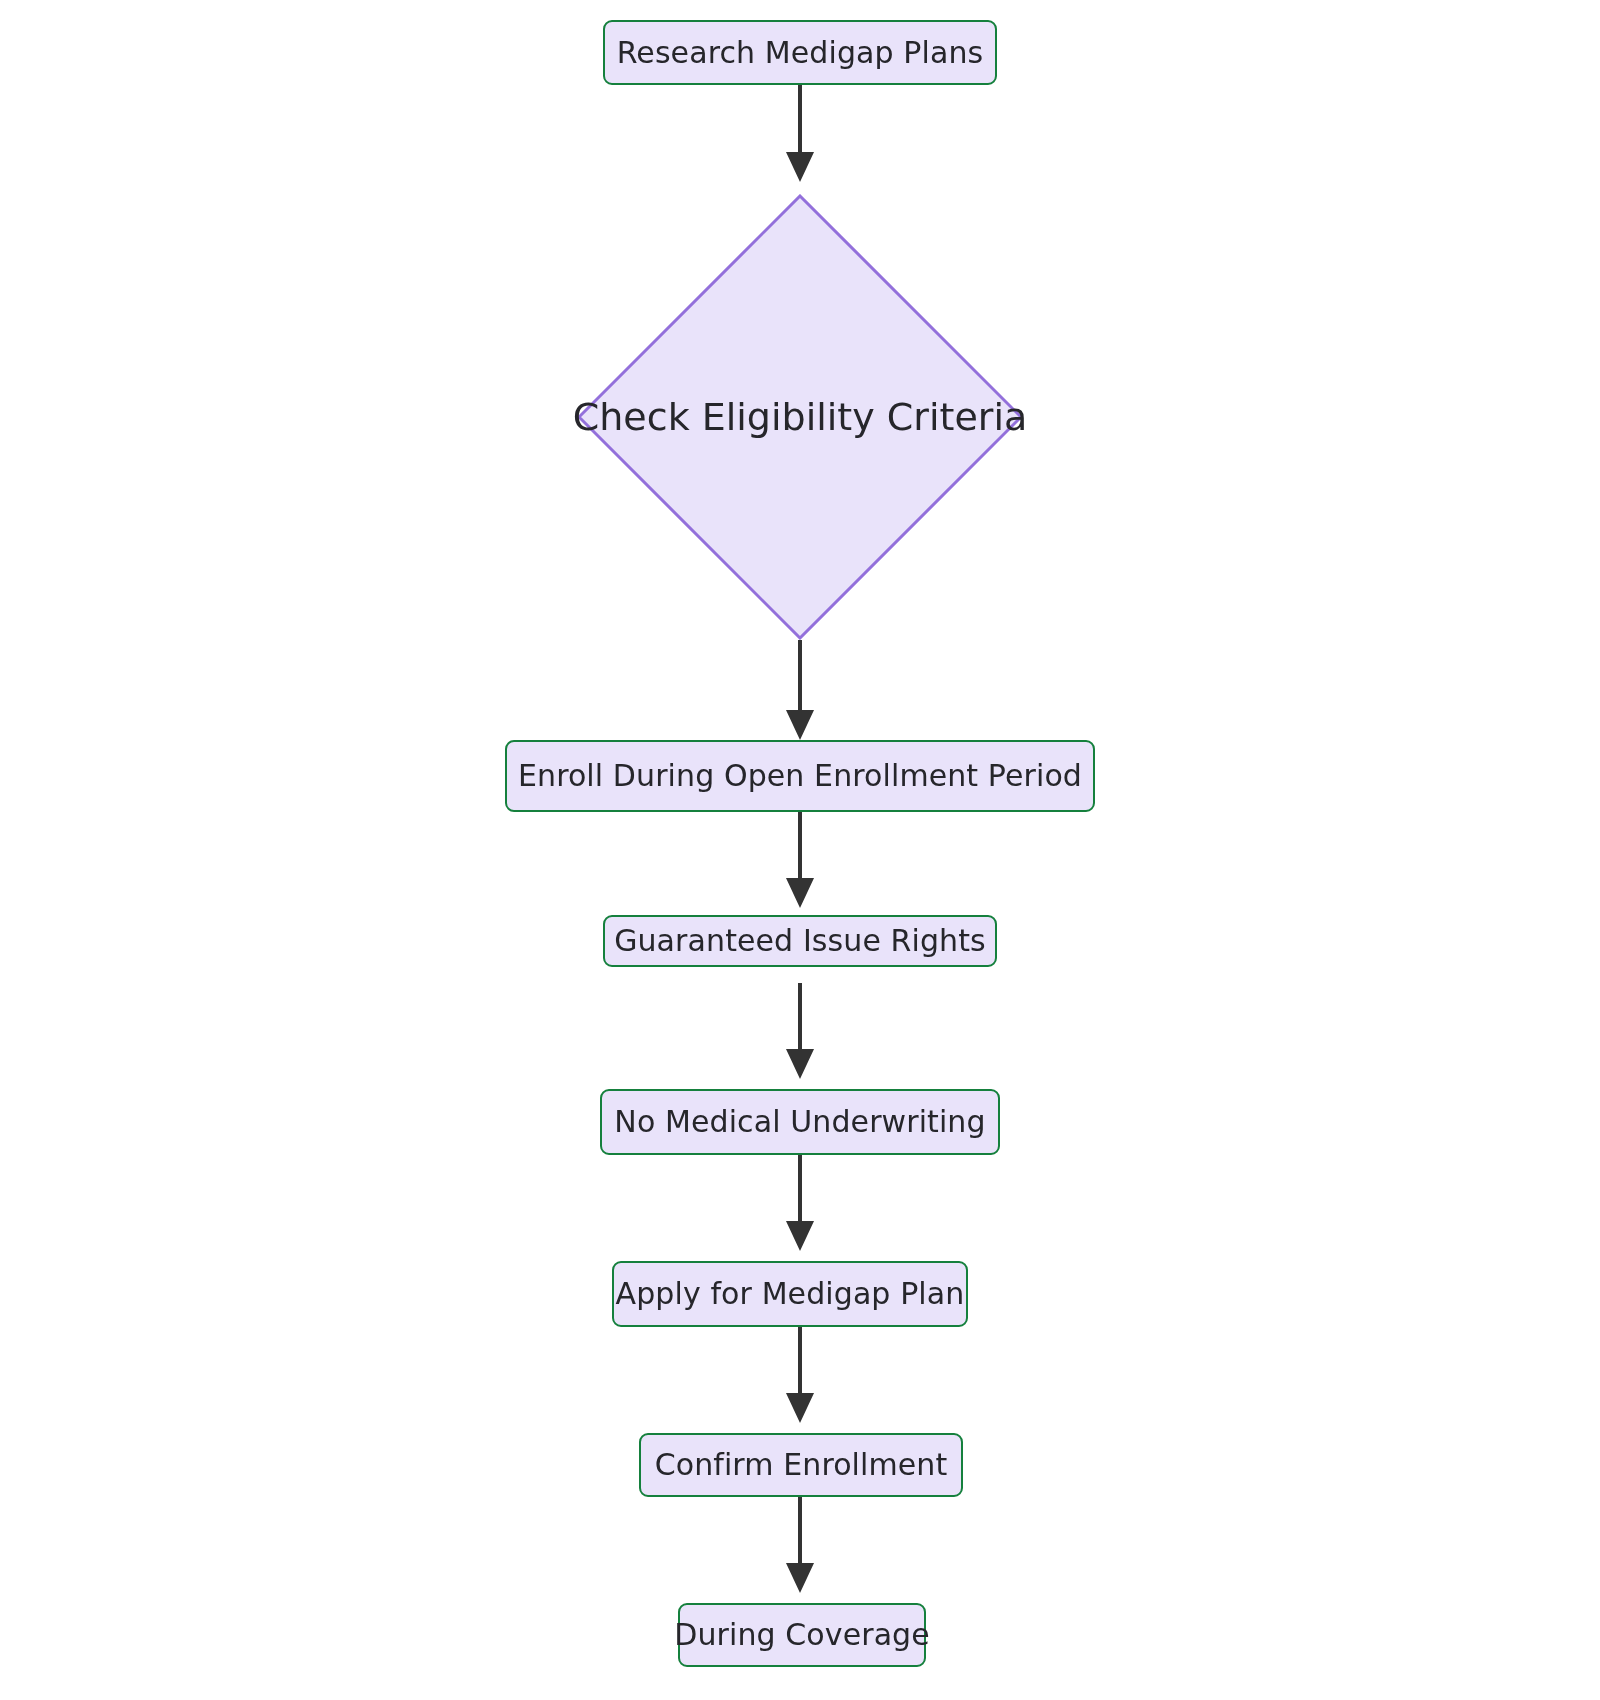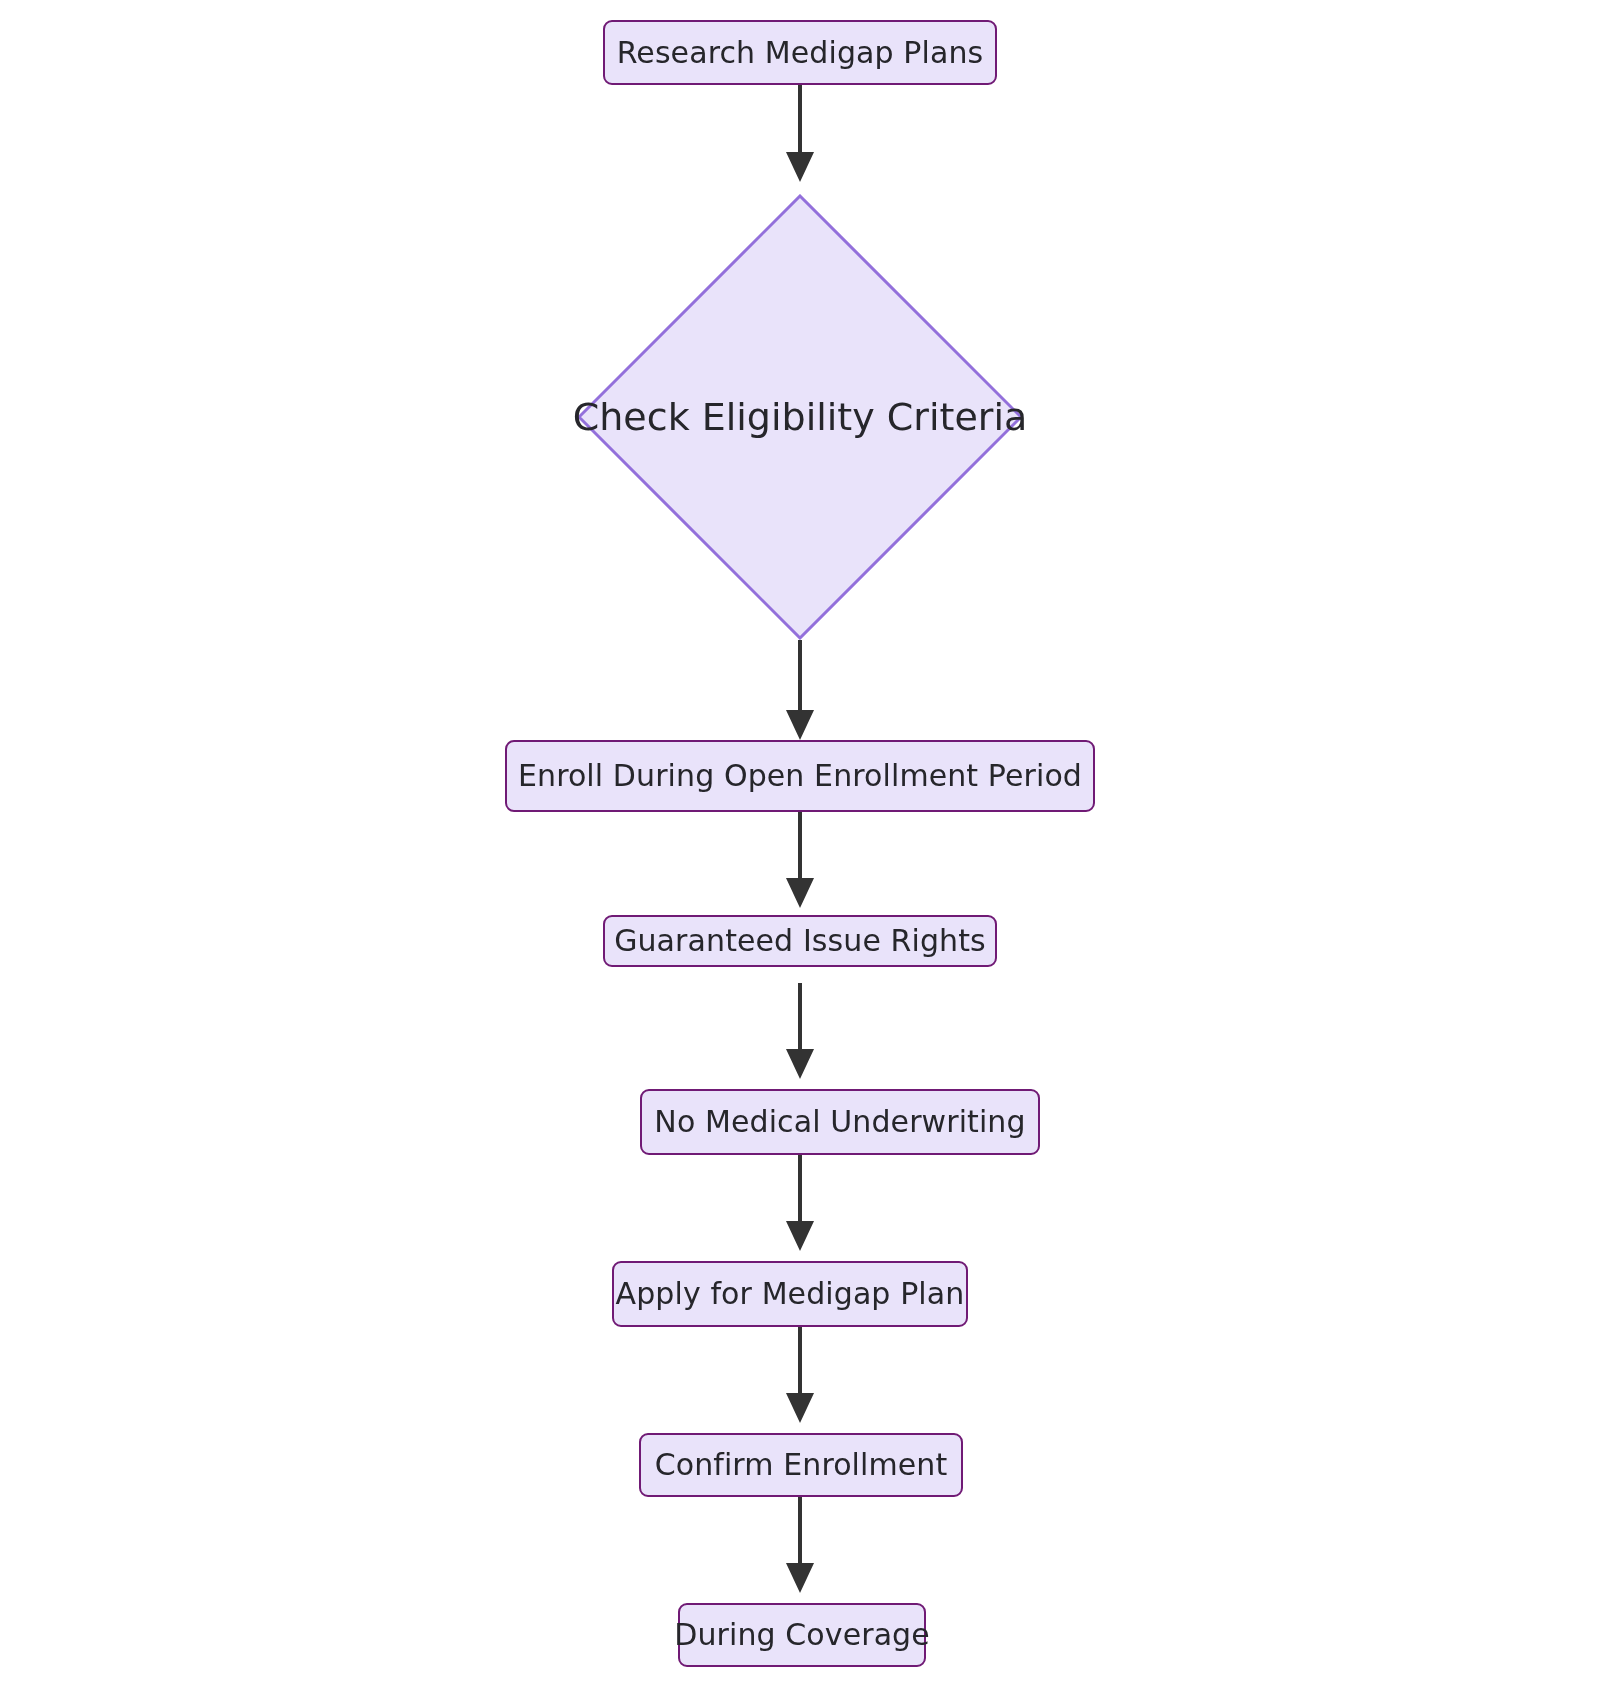--- a/index.html
+++ b/index.html
@@ -27,21 +27,21 @@
     fill: none;
   }
   .edge-head {
     fill: #333333;
     stroke: none;
   }
   .node {
     position: absolute;
     box-sizing: border-box;
     background: #e9e3fa;
-    border: 2px solid #701a75;
+    border: 2px solid #15803d;
     border-radius: 9px;
     display: flex;
     align-items: center;
     justify-content: center;
     color: #26262b;
     font-size: 30px;
     font-weight: 400;
     line-height: 1;
     letter-spacing: 0.1px;
     white-space: nowrap;
@@ -119,21 +119,21 @@
 </div>
 
 <div class="node" style="left:505px; top:740px; width:590px; height:72px;">
   <span class="node-label">Enroll During Open Enrollment Period</span>
 </div>
 
 <div class="node" style="left:603px; top:915px; width:394px; height:52px;">
   <span class="node-label">Guaranteed Issue Rights</span>
 </div>
 
-<div class="node" style="left:600px; top:1089px; width:400px; height:66px;margin-left:40px;">
+<div class="node" style="left:600px; top:1089px; width:400px; height:66px;">
   <span class="node-label">No Medical Underwriting</span>
 </div>
 
 <div class="node" style="left:612px; top:1261px; width:356px; height:66px;align-items:center;">
   <span class="node-label">Apply for Medigap Plan</span>
 </div>
 
 <div class="node" style="left:639px; top:1433px; width:324px; height:64px;">
   <span class="node-label">Confirm Enrollment</span>
 </div>

